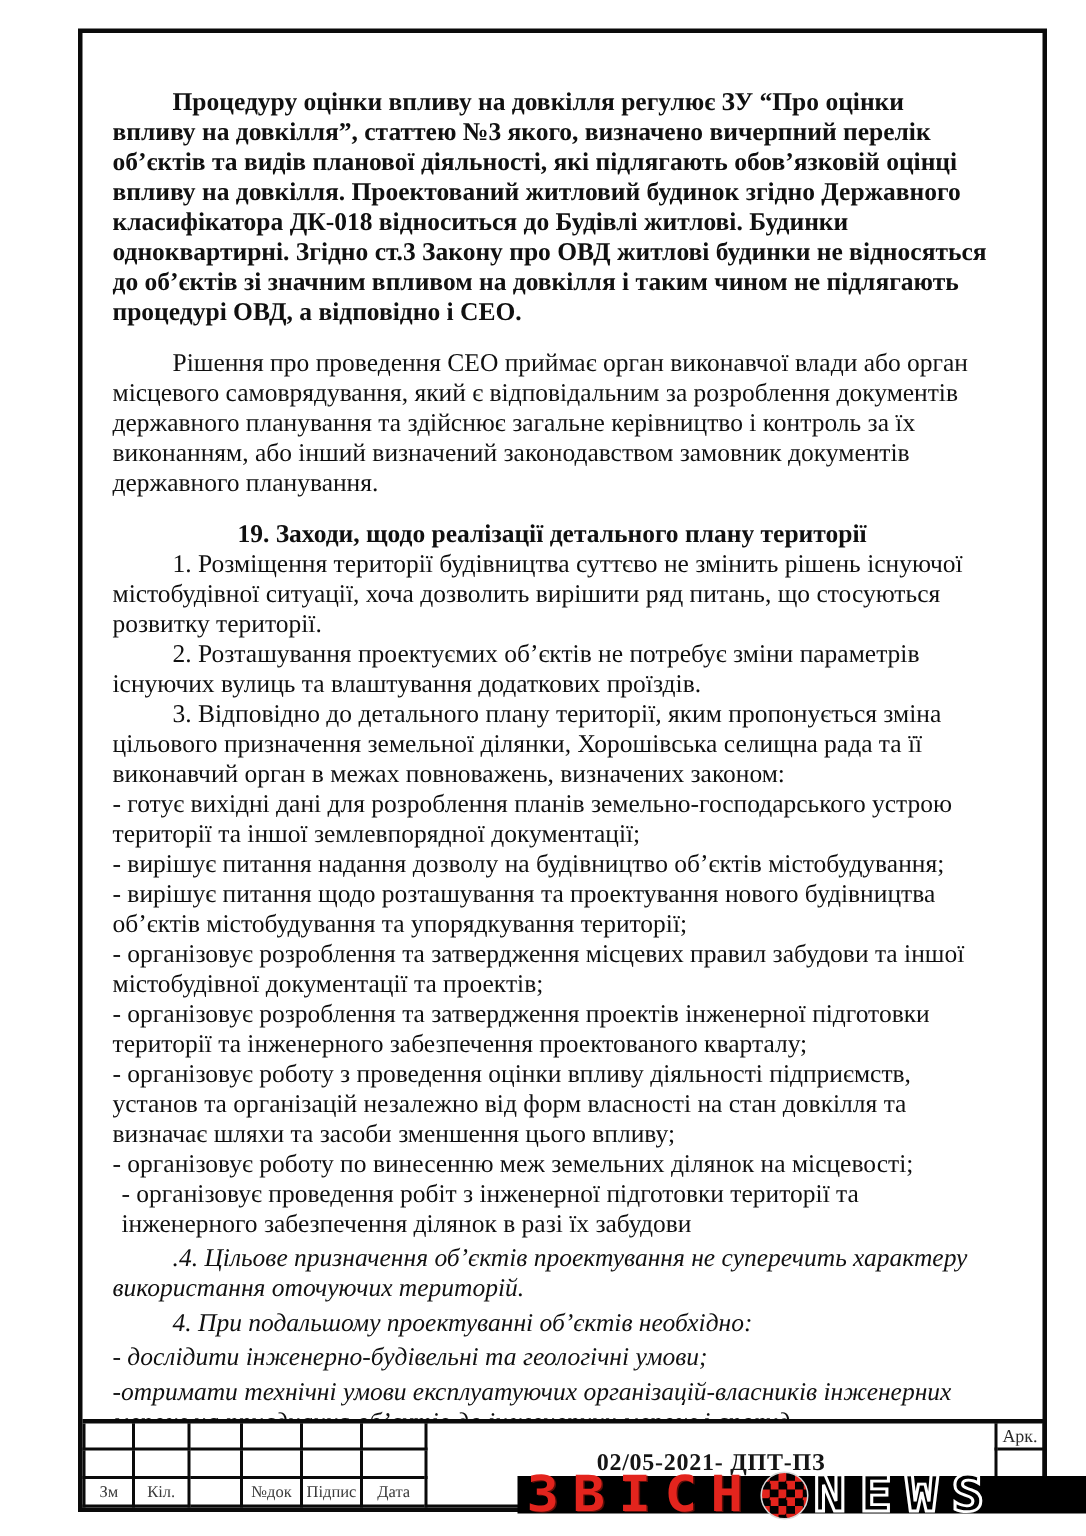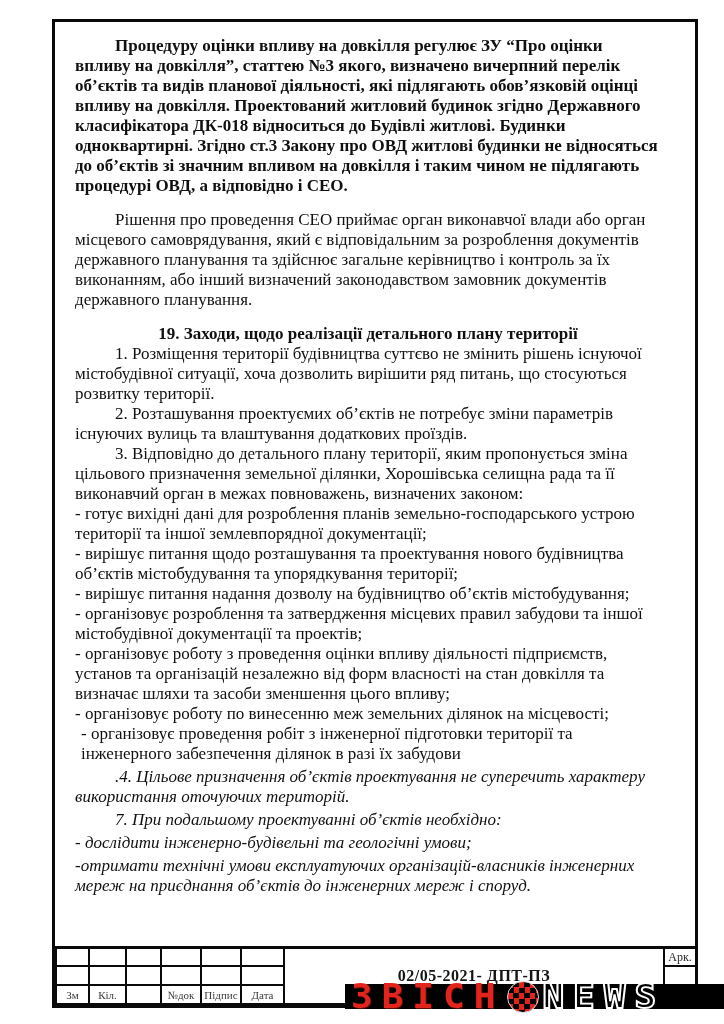--- a/index.html
+++ b/index.html
@@ -14,21 +14,21 @@
 
   
   .doc-body{
     flex:1 1 auto; overflow:hidden;
     padding:14px 34px 0 20px;
     font-size:17px; line-height:20px;
     text-align:left;
   }
   .para{margin:0;}
   .para.indent{text-indent:40px;}
-  .para.bold{font-weight:bold;}
+  .para.bold{font-weight:bold;margin-top:22px;}
   .para.gap{margin-bottom:14px;}
   .para.heading{text-align:center; font-weight:bold; margin-top:14px; text-indent:0;}
   .para.pad{padding-left:6px;}
   .para.sp{margin-top:3px;font-style:italic;}
 
   
   .title-block{
     flex:0 0 auto; width:100%;
     border-collapse:collapse; table-layout:fixed;
     border-top:3px solid #0a0a0a;
@@ -73,28 +73,29 @@
 <div class="frame">
 
   <div class="doc-body">
       <div class="para bold indent gap">Процедуру оцінки впливу на довкілля регулює ЗУ “Про оцінки впливу на довкілля”, статтею №3 якого, визначено вичерпний перелік об’єктів та видів планової діяльності, які підлягають обов’язковій оцінці впливу на довкілля.  Проектований житловий будинок згідно Державного класифікатора  ДК-018 відноситься до  Будівлі житлові. Будинки одноквартирні.  Згідно ст.3  Закону про ОВД житлові  будинки не відносяться до  об’єктів зі значним впливом на довкілля і таким чином не підлягають процедурі ОВД, а відповідно і СЕО.</div>
       <div class="para indent gap">Рішення про проведення СЕО приймає орган виконавчої влади або орган місцевого самоврядування, який є відповідальним за розроблення документів державного планування та здійснює загальне керівництво і контроль за їх виконанням, або інший визначений законодавством замовник документів державного планування.</div>
       <div class="para heading">19. Заходи, щодо реалізації детального плану території</div>
       <div class="para indent">1. Розміщення території будівництва суттєво не змінить рішень існуючої містобудівної ситуації, хоча дозволить вирішити ряд питань, що стосуються розвитку території.</div>
       <div class="para indent">2. Розташування проектуємих об’єктів не потребує зміни параметрів існуючих вулиць та влаштування додаткових проїздів.</div>
       <div class="para indent">3. Відповідно до детального плану території, яким пропонується зміна цільового призначення земельної ділянки, Хорошівська селищна рада та її виконавчий орган в межах повноважень, визначених законом:</div>
       <div class="para flush">- готує вихідні дані для розроблення планів земельно-господарського устрою території та іншої землевпорядної документації;</div>
+      <div class="para flush">- вирішує питання надання дозволу на будівництво об’єктів містобудування;</div>
       <div class="para flush">- вирішує питання щодо розташування та проектування нового будівництва об’єктів містобудування та упорядкування території;</div>
-      <div class="para flush">- вирішує питання надання дозволу на будівництво об’єктів містобудування;</div>
       <div class="para flush">- організовує розроблення та затвердження місцевих правил забудови та іншої містобудівної документації та проектів;</div>
+      <div class="para flush">- організовує розроблення та затвердження проектів інженерної підготовки території та інженерного забезпечення проектованого кварталу;</div>
       <div class="para flush">- організовує роботу з проведення оцінки впливу діяльності підприємств, установ та організацій незалежно від форм власності на стан довкілля та визначає шляхи та засоби зменшення цього впливу;</div>
       <div class="para flush">- організовує роботу по винесенню меж земельних ділянок на місцевості;</div>
       <div class="para flush pad">- організовує проведення робіт з інженерної підготовки території та інженерного забезпечення ділянок в разі їх забудови</div>
       <div class="para indent sp">.4. Цільове призначення об’єктів проектування не суперечить характеру використання оточуючих територій.</div>
-      <div class="para indent sp">7. При подальшому проектуванні об’єктів необхідно:</div>
+      <div class="para indent sp">4. При подальшому проектуванні об’єктів необхідно:</div>
       <div class="para flush sp">- дослідити інженерно-будівельні та геологічні умови;</div>
       <div class="para flush sp">-отримати технічні умови експлуатуючих організацій-власників інженерних мереж на приєднання об’єктів до інженерних мереж і споруд.</div>
     </div>
 
   <table class="title-block">
     <colgroup>
       <col style="width:33px">
         <col style="width:37px">
         <col style="width:35px">
       <col style="width:40px">

